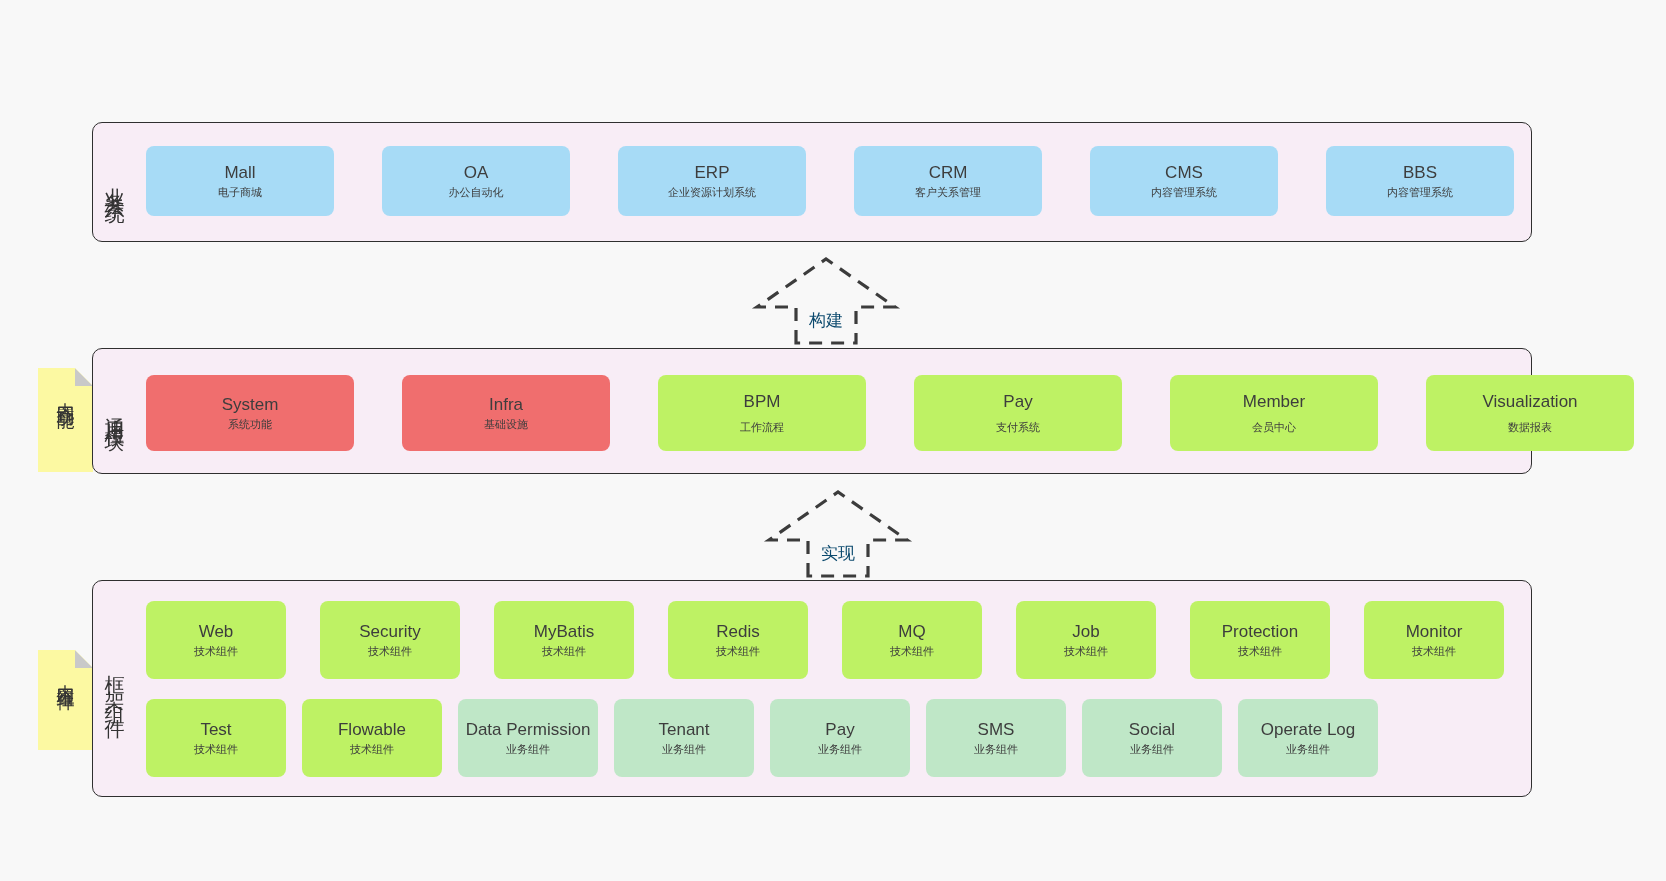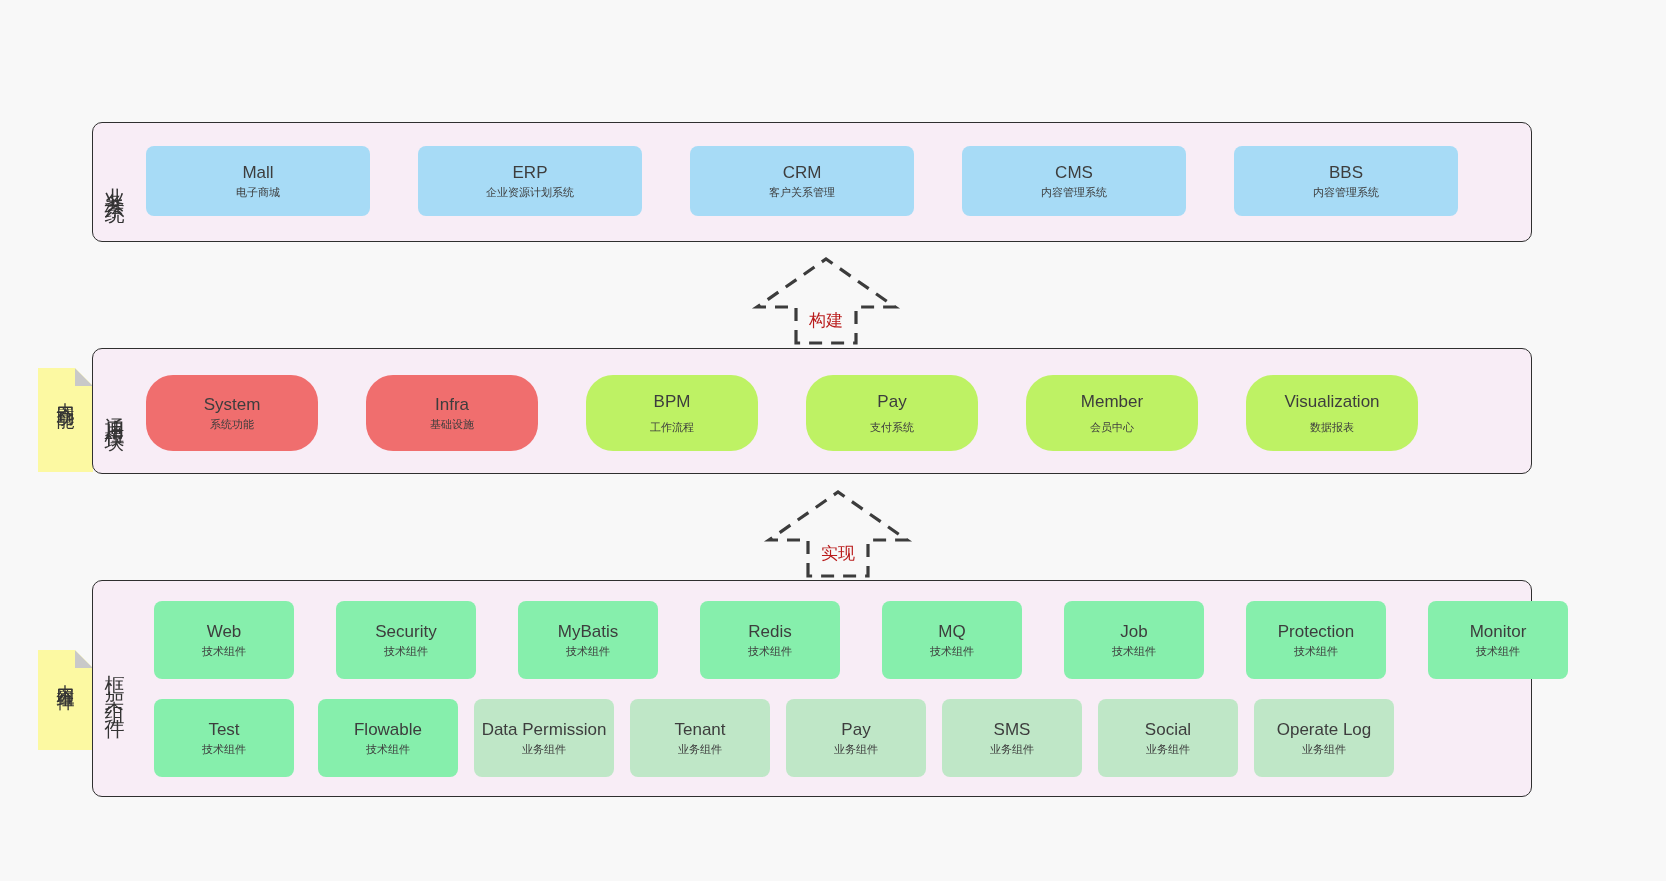--- a/index.html
+++ b/index.html
@@ -54,45 +54,45 @@
     flex-direction:column;
     align-items:center;
     justify-content:center;
     text-align:center;
     padding:2px 6px;
     box-sizing:border-box;
   }
   .box .en{font-size:17px; line-height:1.45;}
   .box .zh{font-size:11px; line-height:1.45;}
 
-  .b-wide {width:224px; height:70px;text-align:center;}
-  .b-mid  {width:172px; height:76px;border-radius:27px;}
+  .b-wide {width:188px; height:70px;text-align:center;}
+  .b-mid  {width:208px; height:76px;}
   .b-small{width:140px; height:78px;}
 
   .blue       {background:#a7dbf6;}
   .red        {background:#f06e6e;}
   .pink       {background:#bef264;gap:6px;}
-  .green-dark {background:#86efac;margin-left:8px;}
+  .green-dark {background:#bef264;}
   .green-light{background:#bfe7c7;}
 
   
   .arrow{
     position:absolute;
     width:150px; height:92px;
     z-index:0;
   }
   .arrow-1{left:751px; top:253px;}
   .arrow-2{left:763px; top:486px;}
   .arrow svg{position:absolute; inset:0;}
   .arrow .arrow-label{
     position:absolute;
     left:50%; top:56px;
     transform:translate(-50%,0);
     font-size:17px;
-    color:#b91c1c;
+    color:#0c4a6e;
     white-space:nowrap;
   }
 
   
   .note{
     position:absolute;
     width:55px;
     background:#fcf9a2;
     z-index:0;
     clip-path:polygon(0 0, calc(100% - 18px) 0, 100% 18px, 100% 100%, 0 100%);
@@ -133,20 +133,24 @@
   </div>
 
   <div class="section sec-business">
     <div class="v-label">业务系统</div>
     <div class="row row-business">
       <div class="box b-wide blue">
         <div class="en">Mall</div>
         <div class="zh">电子商城</div>
       </div>
       <div class="box b-wide blue">
+        <div class="en">OA</div>
+        <div class="zh">办公自动化</div>
+      </div>
+      <div class="box b-wide blue">
         <div class="en">ERP</div>
         <div class="zh">企业资源计划系统</div>
       </div>
       <div class="box b-wide blue">
         <div class="en">CRM</div>
         <div class="zh">客户关系管理</div>
       </div>
       <div class="box b-wide blue">
         <div class="en">CMS</div>
         <div class="zh">内容管理系统</div>

